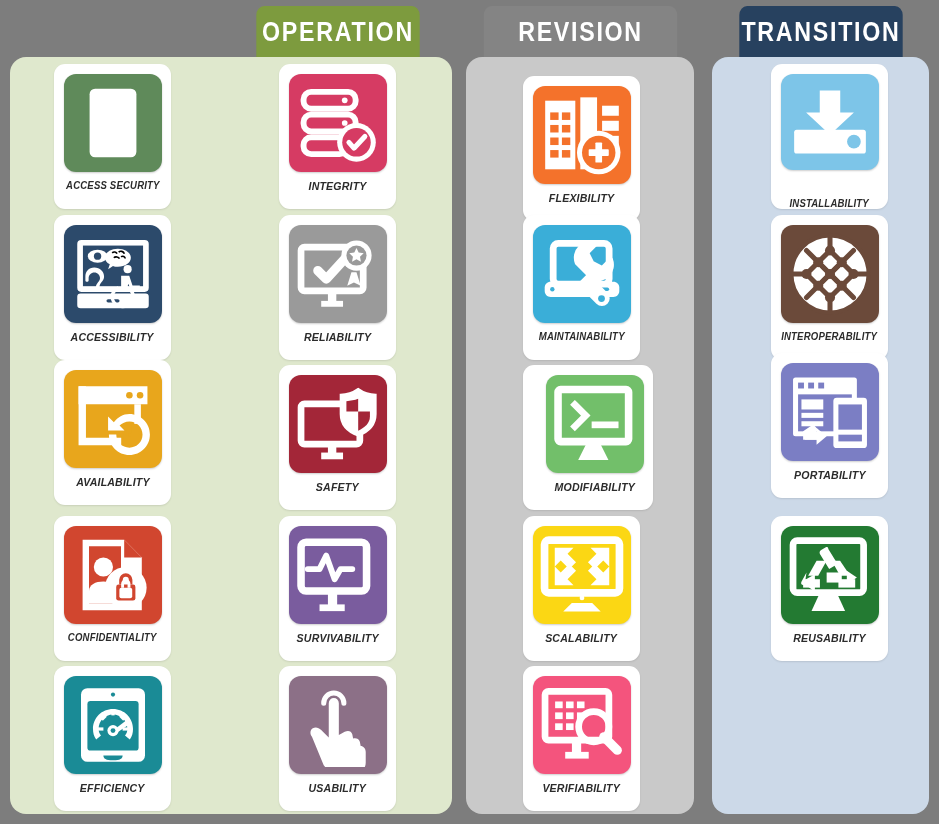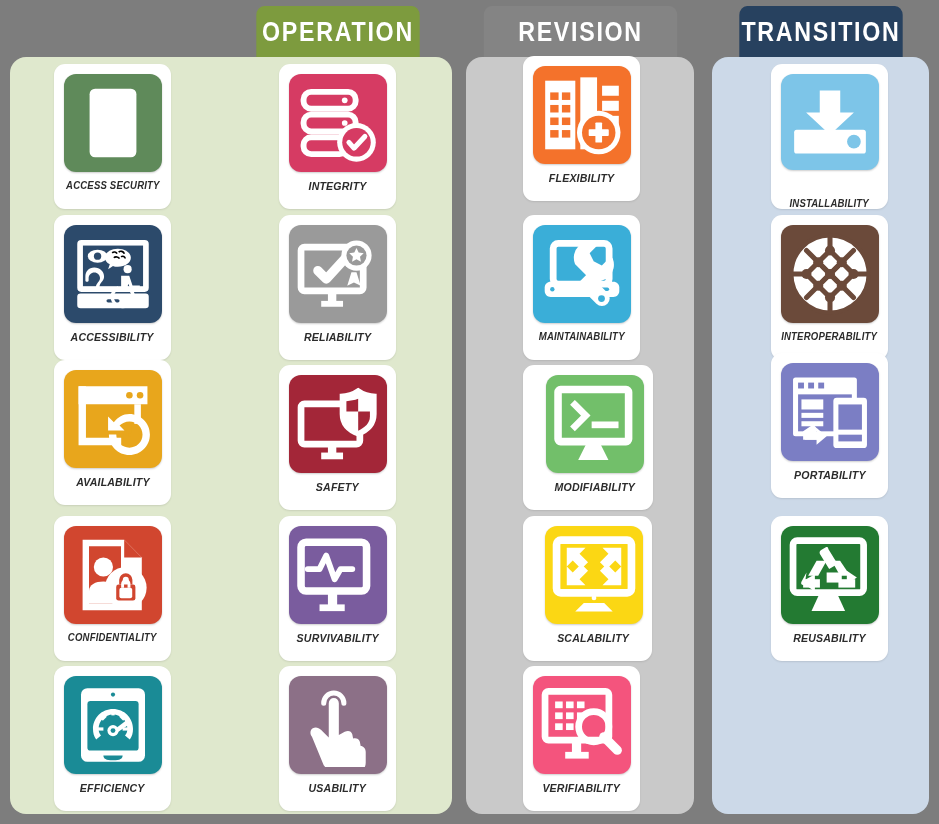--- a/index.html
+++ b/index.html
@@ -258,21 +258,21 @@
       <div class="tile" style="background: rgb(140, 112, 135);">
     <svg width="68" height="84" viewBox="0 0 80 100">
       <path d="M23 24a12 12 0 0 1 24 0" fill="none" stroke="#ffffff" stroke-width="6" stroke-linecap="round"></path>
       <g fill="#ffffff">
         <path d="M29 24a6 6 0 0 1 12 0v38l7-4c4-2 8-1 9 3l1 5c3-1 7 0 8 4l1 5c3 0 6 3 6 7v13c0 6-4 11-11 11H36c-6 0-9-3-13-8L9 64c-3-4-2-8 1-10 3-2 7-1 10 2l9 9z"></path>
       </g>
     </svg>
       </div>
       <div class="card-label">USABILITY</div>
     </div>
-    <div class="card" style="left: 523px; top: 56px;">
+    <div class="card" style="left: 523px; top: 76px;">
       <div class="tile" style="background: rgb(244, 114, 43);">
     <svg width="84" height="82" viewBox="0 0 100 98">
       <rect x="6" y="8" width="36" height="82" fill="#ffffff"></rect>
       <g fill="#f4722b">
         <rect x="12" y="22" width="10" height="9"></rect>
             <rect x="26" y="22" width="10" height="9"></rect>
         <rect x="12" y="37" width="10" height="9"></rect>
             <rect x="26" y="37" width="10" height="9"></rect>
         <rect x="12" y="52" width="10" height="9"></rect>
             <rect x="26" y="52" width="10" height="9"></rect>
@@ -317,21 +317,21 @@
       <rect x="6" y="6" width="84" height="62" rx="3" fill="none" stroke="#ffffff" stroke-width="9"></rect>
       <path d="M30 90h36l-10-20H40z" fill="#ffffff"></path>
       <g fill="none" stroke="#ffffff" stroke-width="8" stroke-linecap="square">
         <path d="M26 24l13 13-13 13"></path>
         <path d="M50 48h24"></path>
       </g>
     </svg>
       </div>
       <div class="card-label">MODIFIABILITY</div>
     </div>
-    <div class="card" style="left: 523px; top: 516px; padding-left: 12px;">
+    <div class="card" style="left: 523px; top: 516px;">
       <div class="tile" style="background: rgb(251, 215, 20);">
     <svg width="86" height="80" viewBox="0 0 100 94">
       <rect x="6" y="6" width="88" height="62" rx="5" fill="none" stroke="#ffffff" stroke-width="9"></rect>
       <circle cx="50" cy="74" r="2.8" fill="#ffffff"></circle>
       <path d="M28 90h44l-10-10H38z" fill="#ffffff"></path>
       <g fill="#ffffff">
         <path d="M18 15h22l-7 7 10 10-8 8-10-10-7 7z"></path>
         <path d="M82 15H60l7 7-10 10 8 8 10-10 7 7z"></path>
         <path d="M18 59h22l-7-7 10-10-8-8-10 10-7-7z"></path>
         <path d="M82 59H60l7-7-10-10 8-8 10 10 7-7z"></path>

